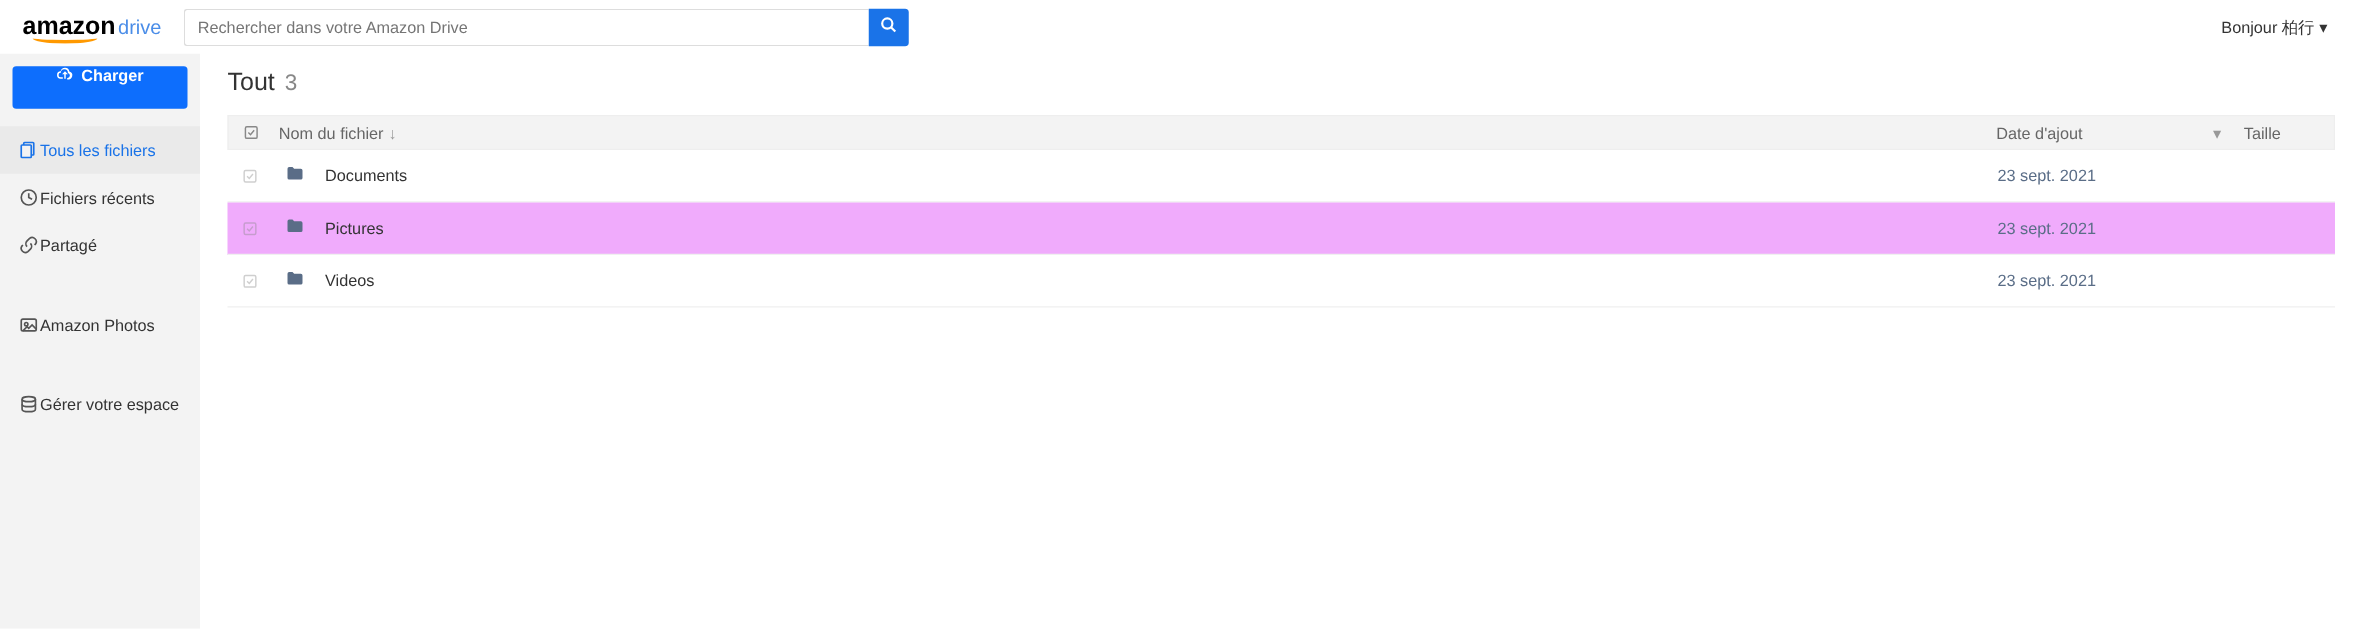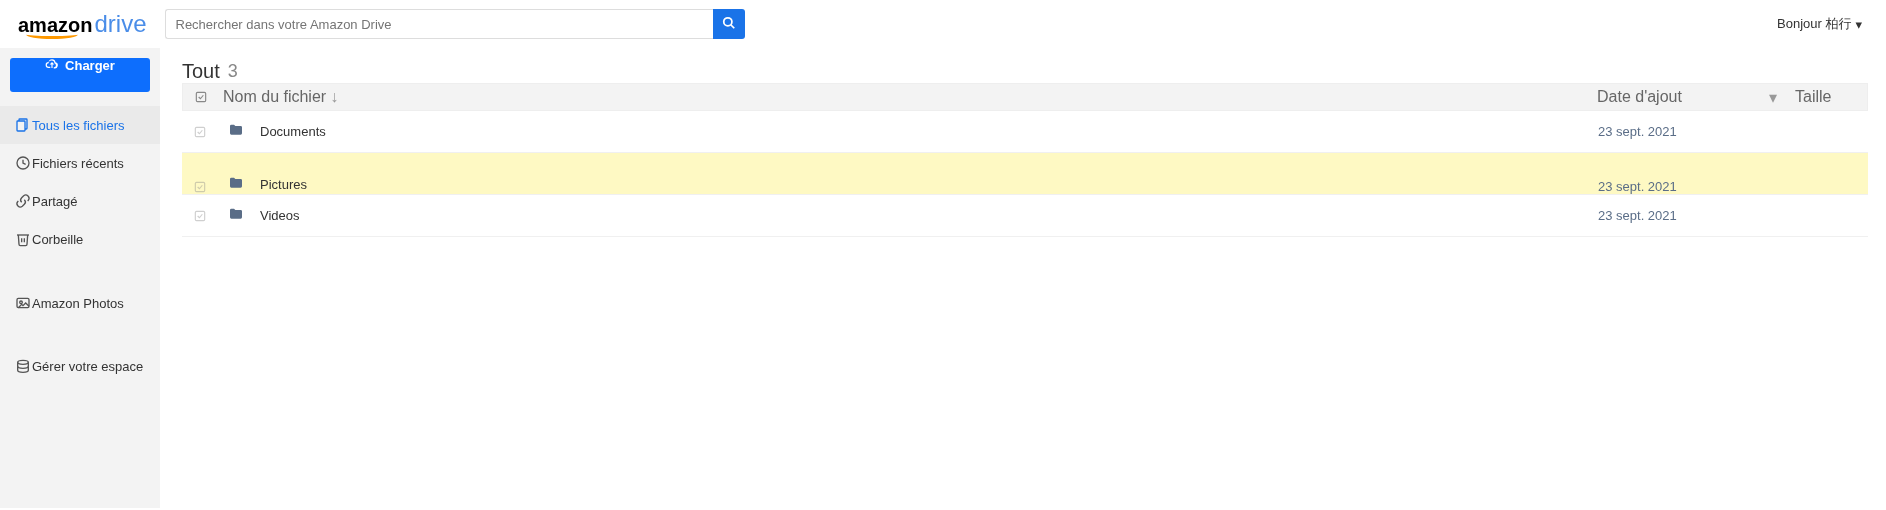--- a/index.html
+++ b/index.html
@@ -2,51 +2,51 @@
 <html><head>
 <meta charset="utf-8">
 <style>
   * { box-sizing: border-box; margin: 0; padding: 0; }
   body { font-family: "Amazon Ember", Arial, sans-serif; font-size: 13px; color: #333; background: #fff; }
   
   .header { display: flex; align-items: center; padding: 6px 10px; gap: 10px; }
   .logo { display: flex; align-items: baseline; padding: 4px 8px; }
   .logo-amazon { font-weight: bold; font-size: 20px; color: #000; position: relative; }
   .logo-amazon::after { content:""; position:absolute; left: 8px; right: 14px; bottom: -2px; height: 6px; border-bottom: 3px solid #ff9900; border-radius: 0 0 50% 50%; }
-  .logo-drive { font-size: 24px; color: #4a8de8; margin-left: 2px; }
+  .logo-drive { font-size: 16px; color: #4a8de8; margin-left: 2px; }
   
   .search-wrap { display:flex; align-items:center; flex: 0 0 580px; }
   .search-input { flex:1; height: 30px; border: 1px solid #ddd; border-right: none; border-radius: 3px 0 0 3px; padding: 0 10px; font-size: 13px; color:#555; outline:none; }
   .search-btn { width: 32px; height: 30px; background: #1a73e8; border: none; border-radius: 0 3px 3px 0; color: #fff; display:flex; align-items:center; justify-content:center; cursor:pointer; }
   
   .header-right { margin-left:auto; display:flex; align-items:center; gap:4px; padding-right: 14px; cursor:pointer; font-size:13px; color:#333; }
   
   .layout { display:flex; }
   .sidebar { width: 160px; background: #f3f3f3; padding: 10px 0; min-height: 460px; }
   .upload-btn { margin: 0 10px 14px 10px; height: 34px; background:#0d6efd; color:#fff; border:none; border-radius:3px; font-weight:bold; font-size:13px; display:flex; align-items:flex-start; justify-content:center; gap:6px; cursor:pointer; width: calc(100% - 20px); }
   .nav-item { display:flex; align-items:center; padding: 10px 14px; color:#333; cursor:pointer; font-size:13px; }
   .nav-item.active { color:#1a73e8; background:#eaeaea; }
   .nav-item .icon { width:18px; height:18px; display:flex; align-items:center; justify-content:center; flex-shrink:0; }
   .nav-multiline { line-height:1.25; }
   
   .main { flex:1; padding: 12px 18px 0 22px; }
-  .title-row { display:flex; align-items:center; }
+  .title-row { display:flex; align-items:center; margin-bottom: 14px; }
   .title { font-size: 20px; font-weight: 400; color:#333; }
   .title-count { font-size: 18px; color:#888; margin-left: 8px; }
   .create-folder-btn { margin-left:auto; border: 2px dashed #e30613; color:#e30613; background:#fff; padding: 6px 14px; font-size:13px; cursor:pointer; border-radius:2px; }
   
-  .table-header { display:flex; align-items:center; background:#f3f3f3; border:1px solid #eee; height:28px; font-size:16px; color:#666; }
+  .table-header { display:flex; align-items:center; background:#f3f3f3; border:1px solid #eee; height:28px; font-size:13px; color:#666; }
   .col-check { width: 36px; display:flex; align-items:center; justify-content:center; }
   .col-name { flex:1; display:flex; align-items:center; gap:4px; padding-left: 4px; }
   .col-date { width: 190px; display:flex; align-items:center; gap:6px; }
   .col-date .sort-ind { margin-left:auto; margin-right:10px; color:#999; }
   .col-size { width: 80px; padding-left: 8px; }
   
   .row { display:flex; align-items:center; height:42px; border-bottom:1px solid #f0f0f0; }
-  .row.alt { background:#fef9c3;align-items:flex-end; }
+  .row.alt { background:#f0abfc; }
   .row .col-check svg { opacity:0.4; }
   .folder-icon { width:20px; height:16px; margin-right:10px; margin-left:4px; }
   .row-name { color:#333; font-size:13px; }
   .row-date { color:#5a6d87; font-size:13px; }
   
   .checkbox-icon { width:14px; height:14px; }
 </style>
 </head>
 <body>
 
@@ -106,31 +106,20 @@
     <div class="nav-item">
       <span class="icon">
         <svg width="16" height="16" viewBox="0 0 24 24" fill="none" stroke="#555" stroke-width="2">
             <path d="M10 14a5 5 0 0 1 0-7l3-3a5 5 0 0 1 7 7l-1 1"></path>
             <path d="M14 10a5 5 0 0 1 0 7l-3 3a5 5 0 0 1-7-7l1-1"></path>
           </svg>
       </span>
       <span>Partagé</span>
     </div>
 
-    <div class="nav-item">
-      <span class="icon">
-        <svg width="16" height="16" viewBox="0 0 24 24" fill="none" stroke="#555" stroke-width="2">
-            <polyline points="3 6 5 6 21 6"></polyline>
-            <path d="M19 6l-1 14a2 2 0 0 1-2 2H8a2 2 0 0 1-2-2L5 6"></path>
-            <line x1="10" y1="11" x2="10" y2="17"></line>
-            <line x1="14" y1="11" x2="14" y2="17"></line>
-          </svg>
-      </span>
-      <span>Corbeille</span>
-    </div>
 
     <div class="nav-item" style="margin-top:26px;">
       <span class="icon">
         <svg width="16" height="16" viewBox="0 0 24 24" fill="none" stroke="#555" stroke-width="2">
             <rect x="3" y="5" width="18" height="14" rx="2"></rect>
             <circle cx="9" cy="11" r="2"></circle>
             <path d="M21 17l-5-5-4 4-2-2-5 5"></path>
           </svg>
       </span>
       <span>Amazon Photos</span>

